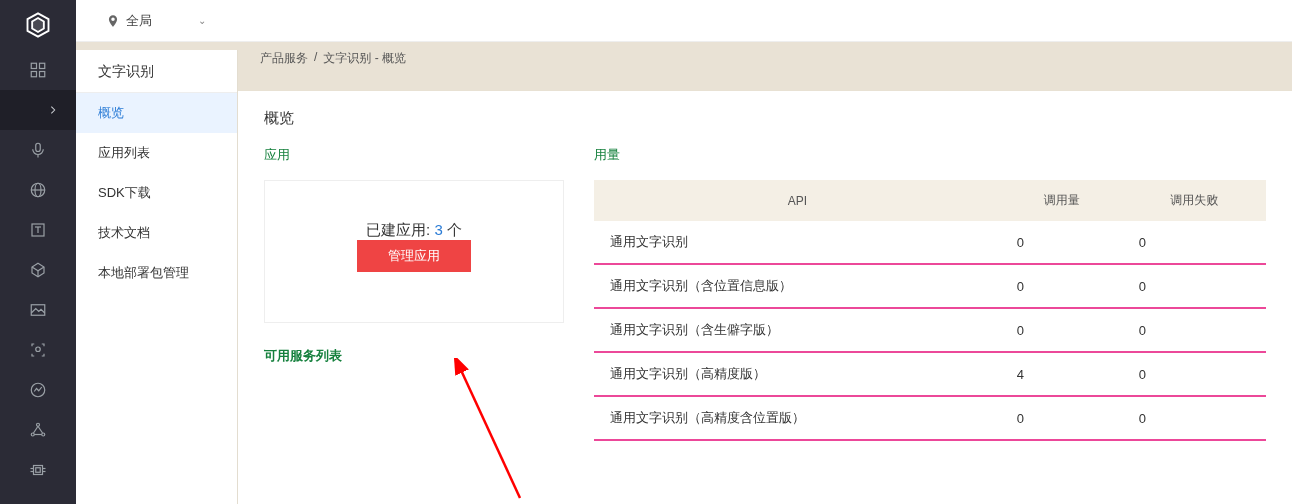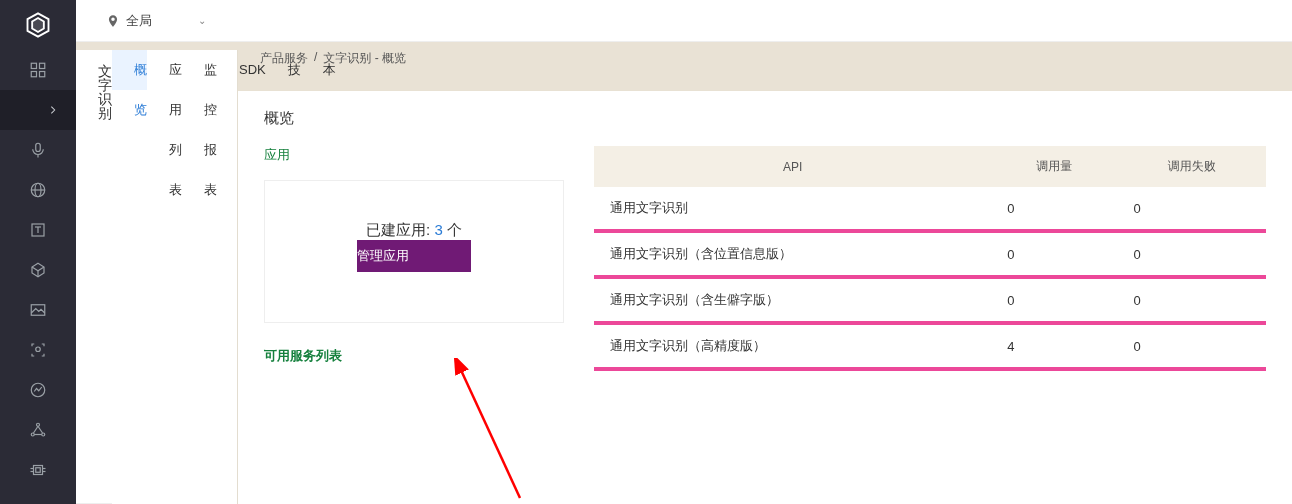--- a/index.html
+++ b/index.html
@@ -8,21 +8,21 @@
     
     
     .rail { width: 76px; background: #2b2b36; display: flex; flex-direction: column; align-items: center; padding-top: 0; }
     .rail-logo { width: 76px; height: 50px; display: flex; align-items: center; justify-content: center; cursor: pointer; }
     .rail-item { width: 76px; height: 40px; display: flex; align-items: center; justify-content: center; color: #9aa0a6; cursor: pointer; }
     .rail-item.active { background: #1f1f28; }
     .rail-item svg, .rail-logo svg { display: block; }
     .rail-item.chev { justify-content: flex-end; padding-right: 18px; }
     
     
-    .sidebar { width: 162px; background: #fff; border-right: 1px solid #e3ddd0; display: flex; }
+    .sidebar { width: 162px; background: #fff; border-right: 1px solid #e3ddd0; display: flex; flex-direction: column; }
     .sidebar-title { height: 50px; line-height: 50px; padding-left: 22px; font-size: 14px; color: #333; border-bottom: 1px solid #eee; }
     .sidebar-item { height: 40px; line-height: 40px; padding-left: 22px; font-size: 13px; color: #333; cursor: pointer; }
     .sidebar-item.active { background: #eaf3ff; color: #2b7cd6; }
     
     
     .topbar { position: absolute; left: 76px; top: 0; right: 0; height: 42px; background: #fff; border-bottom: 1px solid #eee; display: flex; align-items: center; padding-left: 14px; z-index: 5; }
     .scope { display: flex; align-items: center; gap: 6px; color: #444; cursor: pointer; }
     .scope-caret { margin-left: 40px; color: #888; font-size: 10px; }
     
     
@@ -32,25 +32,25 @@
     .panel { background: #fff; margin: 0 0 0 0; padding: 18px 26px; border-top: 1px solid #e8e1d3; flex: 1; }
     .panel-title { font-size: 15px; color: #333; margin-bottom: 18px; }
     .panel-row { display: flex; gap: 30px; }
     .app-col { width: 300px; }
     .usage-col { flex: 1; }
     .sec-title { font-size: 13px; color: #15803d; margin-bottom: 16px; }
     
     .app-box { border: 1px solid #eee; padding: 40px 10px 40px; text-align: center; }
     .app-count { font-size: 15px; color: #333; }
     .app-count .n { color: #2b7cd6; }
-    .btn { display: block; width: 114px; margin: 0 auto 10px; height: 32px; line-height: 32px; background: #701a75; color: #fff; font-size: 13px; cursor: pointer; border: none; text-align: left; }
+    .btn { display: block; width: 114px; margin: 0 auto 10px; height: 32px; line-height: 32px; background: #ef4444; color: #fff; font-size: 13px; cursor: pointer; border: none; text-align: center; }
     
     .usage-table { width: 100%; border-collapse: collapse; }
     .usage-table th { background: #f4efe5; text-align: center; font-weight: normal; color: #555; padding: 12px 16px; font-size: 12px; }
-    .usage-table td { padding: 12px 16px; border-bottom: 4px solid #ec4899; color: #333; font-size: 13px; }
+    .usage-table td { padding: 12px 16px; border-bottom: 2px solid #ec4899; color: #333; font-size: 13px; }
     
     .sec-title.below { margin-top: 24px; font-weight: bold; }
     
     
     .arrow { position: absolute; left: 450px; top: 358px; pointer-events: none; z-index: 20; }
   </style>
 </head>
 <body>
 
 <div class="app">
@@ -150,21 +150,20 @@
         </svg>
       <span>全局</span>
       <span class="scope-caret">⌄</span>
     </div>
   </div>
 
   <div class="sidebar" style="margin-top:50px;">
     <div class="sidebar-title" style="height:auto; padding-top:14px; padding-bottom:14px; line-height:1;">文字识别</div>
     <div class="sidebar-item active">概览</div>
     <div class="sidebar-item">应用列表</div>
-    <div class="sidebar-item">监控报表</div>
     <div class="sidebar-item">SDK下载</div>
     <div class="sidebar-item">技术文档</div>
     <div class="sidebar-item">本地部署包管理</div>
   </div>
 
   <div class="main">
     <div class="crumbs">
       <span class="crumb-link">产品服务</span>
       <span>/</span>
       <span>文字识别 - 概览</span>
@@ -178,20 +177,21 @@
             <div class="app-count">
               <span>已建应用:</span>
               <span class="n">3</span>
               <span>个</span>
             </div>
             <button class="btn">管理应用</button>
           </div>
           <div class="sec-title below">可用服务列表</div>
         </div>
         <div class="usage-col">
+          <div class="sec-title">用量</div>
           <table class="usage-table">
             <thead>
               <tr>
                 <th>API</th>
                 <th>调用量</th>
                 <th>调用失败</th>
               </tr>
             </thead>
             <tbody>
               <tr>
@@ -205,20 +205,25 @@
                   <td>0</td>
                 </tr>
               <tr>
                   <td>通用文字识别（含生僻字版）</td>
                   <td>0</td>
                   <td>0</td>
                 </tr>
               <tr>
                   <td>通用文字识别（高精度版）</td>
                   <td>4</td>
+                  <td>0</td>
+                </tr>
+              <tr>
+                  <td>通用文字识别（高精度含位置版）</td>
+                  <td>0</td>
                   <td>0</td>
                 </tr>
             </tbody>
           </table>
         </div>
       </div>
     </div>
   </div>
 </div>
 

